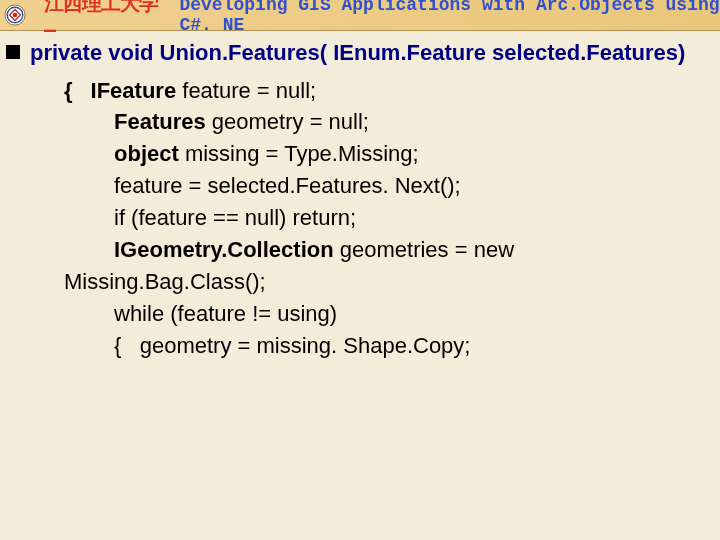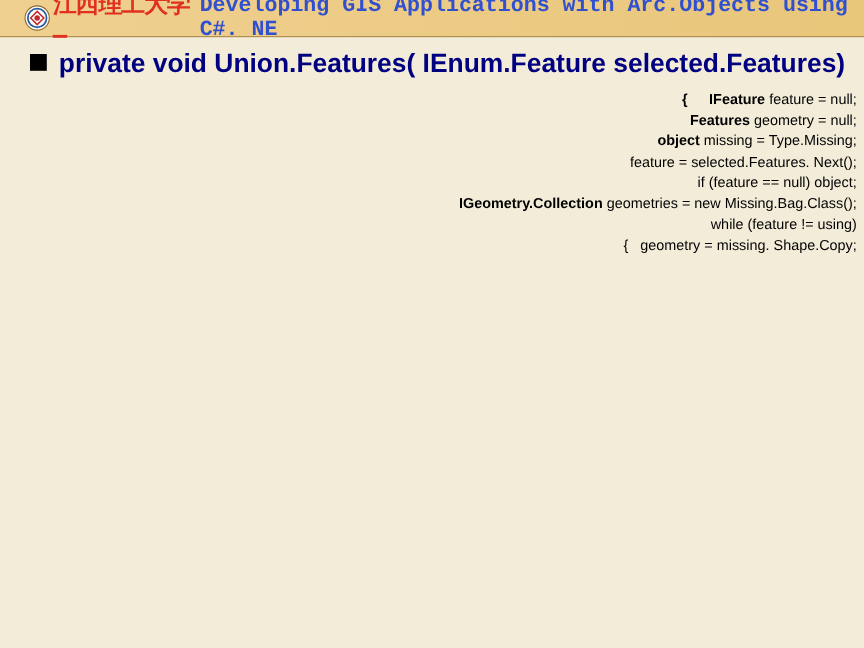--- a/index.html
+++ b/index.html
@@ -10,22 +10,23 @@
     overflow: hidden;
     font-family: Arial, Helvetica, sans-serif;
     background: #f3ecd9;
   }
   .header {
     height: 30px;
     background: linear-gradient(to right, #f0d090, #e8c67a);
     border-bottom: 1px solid #b09050;
     display: flex;
     align-items: center;
-    padding-left: 20px;
+    padding-left: 4px;
     position: relative;
+    gap: 16px;
   }
   .logo {
     width: 24px;
     height: 24px;
     display: flex;
     align-items: center;
     justify-content: center;
     margin-right: 2px;
   }
   .logo svg { width: 22px; height: 22px; }
@@ -36,22 +37,21 @@
     font-size: 20px;
     letter-spacing: -1px;
   }
   .hdr-blue {
     color: #3050d0;
     font-weight: bold;
     font-family: "Courier New", monospace;
     font-size: 18px;
   }
   .content {
-    padding: 8px 6px 0 19px;
-    text-align: right;
+    padding: 8px 6px 0 0;
   }
   .bullet-row {
     display: flex;
     align-items: flex-start;
     margin-bottom: 8px;
   }
   .bullet {
     width: 14px;
     height: 14px;
     background: #000;
@@ -60,21 +60,21 @@
   }
   .sig {
     font-size: 22px;
     font-weight: bold;
     color: #000080;
     line-height: 1.25;
     font-family: Arial, Helvetica, sans-serif;
   }
   .code-block {
     margin-left: 64px;
-    font-size: 12px;
+    font-size: 22px;
     color: #000;
     line-height: 1.45;
     font-family: Arial, Helvetica, sans-serif;
   }
   .code-block .line { white-space: pre-wrap; word-wrap: break-word; }
   .kw { font-weight: bold; }
   .brace { font-weight: bold; padding-right: 18px; }
   .indent { display:inline-block; width: 50px; }
   .indent2 { display:inline-block; width: 70px; }
 </style>
@@ -99,19 +99,19 @@
   <div class="bullet-row">
     <div class="bullet"></div>
     <div class="sig">private void Union.Features( IEnum.Feature selected.Features)</div>
   </div>
 
   <div class="code-block">
     <div class="line"><span class="brace">{</span><span class="kw">IFeature</span><span> feature = null;</span></div>
     <div class="line"><span class="indent"></span><span class="kw">Features</span><span> geometry = null;</span></div>
     <div class="line"><span class="indent"></span><span class="kw">object</span><span> missing = Type.Missing;</span></div>
     <div class="line"><span class="indent"></span><span>feature = selected.Features. Next();</span></div>
-    <div class="line"><span class="indent"></span><span>if (feature == null) object;</span></div>
+    <div class="line"><span class="indent"></span><span>if (feature == null) return;</span></div>
     <div class="line"><span class="indent"></span><span class="kw">IGeometry.Collection</span><span> geometries = new Missing.Bag.Class();</span></div>
     <div class="line"><span class="indent"></span><span>while (feature != using)</span></div>
     <div class="line"><span class="indent"></span><span>{   geometry = missing. Shape.Copy;</span></div>
   </div>
 
 </div>
 
 </body></html>

